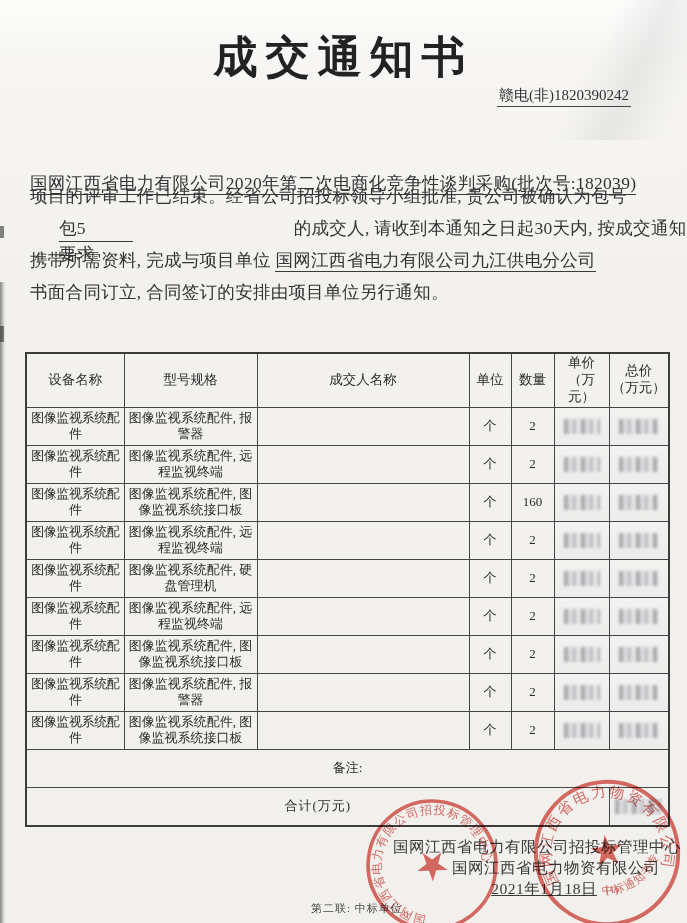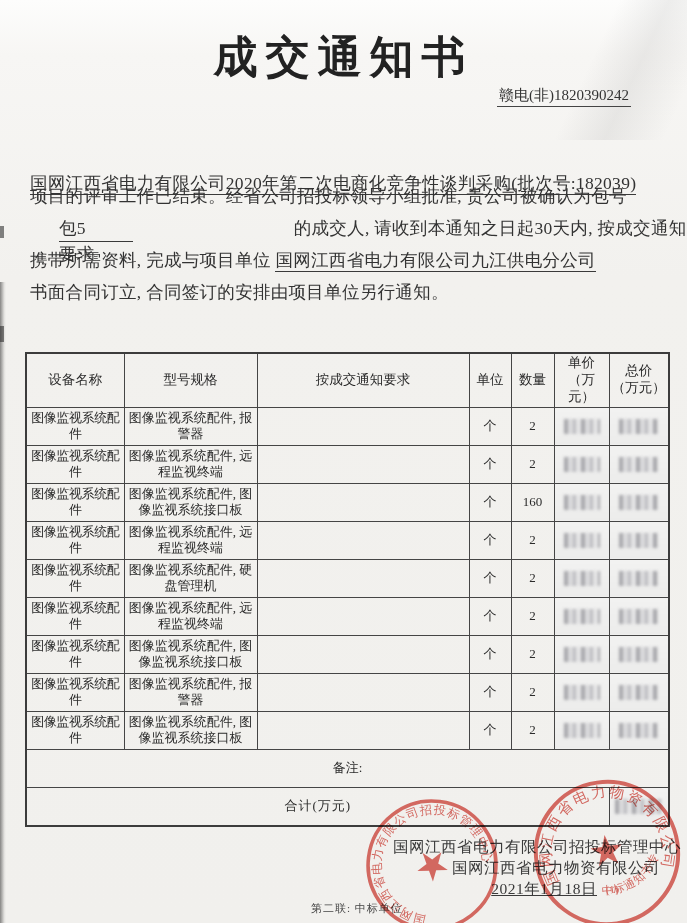--- a/index.html
+++ b/index.html
@@ -80,21 +80,21 @@
         <col style="width:212px">
       <col style="width:42px">
         <col style="width:43px">
         <col style="width:55px">
         <col style="width:60px">
     </colgroup>
     <thead>
       <tr>
         <th>设备名称</th>
         <th>型号规格</th>
-        <th>按成交通知要求</th>
+        <th>成交人名称</th>
         <th>单位</th>
         <th>数量</th>
         <th>单价
 （万元）</th>
         <th>总价
 （万元）</th>
       </tr>
     </thead>
     <tbody>
       <tr>

